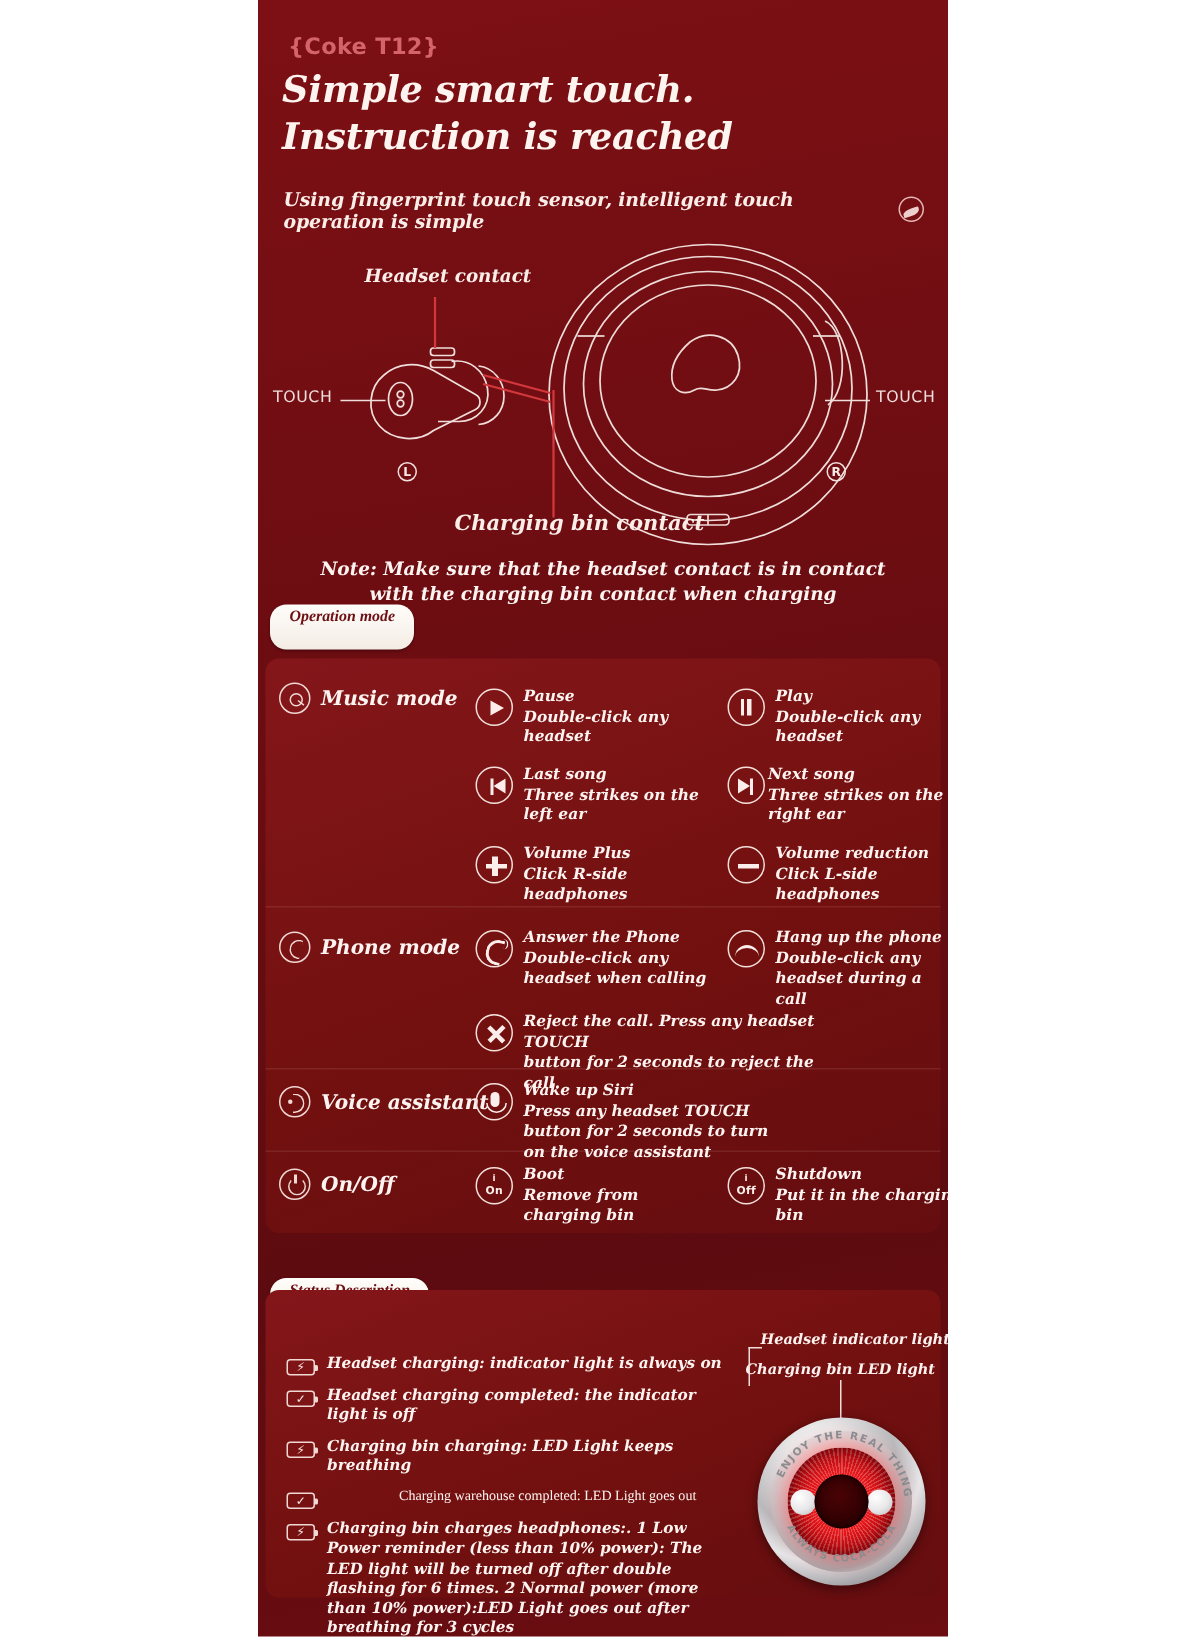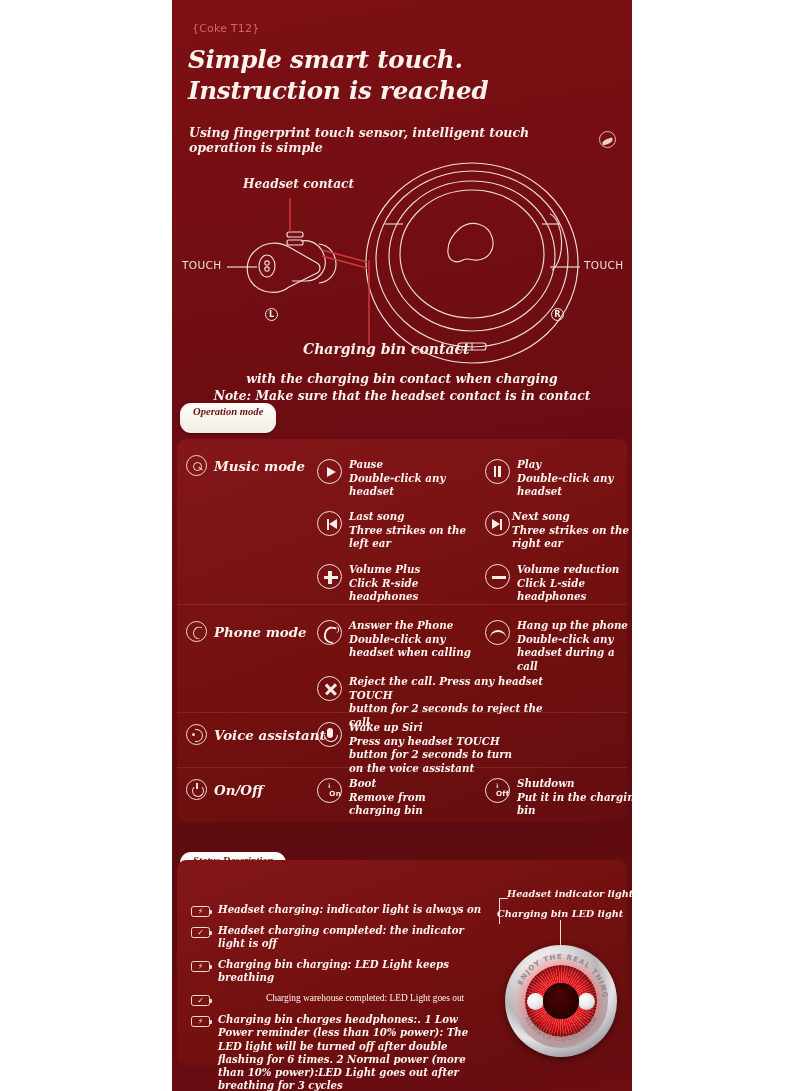--- a/index.html
+++ b/index.html
@@ -12,21 +12,21 @@
   .page {
     position: absolute; left: 172px; top: 0;
     width: 460px; height: 1091px;
     background: linear-gradient(170deg, #7d1014 0%, #6d0d12 35%, #5d0b10 75%, #6b0d11 100%);
     overflow: hidden;
   }
   
   .brand {
     position: absolute; left: 20px; top: 22px;
     font-family: "DejaVu Sans", sans-serif;
-    font-weight: normal; font-size: 11px;
+    font-weight: bold; font-size: 15px;
     color: #d4636a; letter-spacing: .2px;
   }
   .headline {
     position: absolute; left: 16px; top: 44px; width: 420px;
     font-family: "DejaVu Serif", serif;
     font-style: italic; font-weight: bold;
     font-size: 24.5px; line-height: 1.28;
     color: #fdf3ef; letter-spacing: -.2px;
   }
   .subhead {
@@ -162,21 +162,21 @@
   .g-reject::before{transform:rotate(45deg);} .g-reject::after{transform:rotate(-45deg);}
   .g-mic::before{content:"";position:absolute;left:9.3px;top:4.6px;width:6px;height:10px;border-radius:3.5px;background:#fbeeea;}
   .g-mic::after{content:"";position:absolute;left:6.4px;top:11.6px;width:11.5px;height:6.5px;border:1.6px solid #fbeeea;border-top:none;border-radius:0 0 8px 8px;}
   .g-txt {
     position: absolute; inset: 0; color: #fbeeea;
     font-family: "DejaVu Sans", sans-serif; font-size: 5.6px;
     font-weight: bold; text-align: center; line-height: 1.15;
     padding-top: 4px; letter-spacing: .2px;
   }
   .g-txt b { display: block; font-size: 6px; font-weight: bold; }
-  .g-txt s { display: block; text-decoration: none; font-size: 7.2px; text-align: right; }
+  .g-txt s { display: block; text-decoration: none; font-size: 7.2px; }
 
   
   .st-list { position: absolute; left: 14px; top: 43px; width: 300px; }
   .st-item { display: flex; gap: 8px; margin-bottom: 7.5px; }
   .bat {
     width: 19px; height: 11px; border: 1.2px solid #f0d9d4; border-radius: 2.5px;
     flex: none; position: relative; margin-top: 2.5px;
   }
   .bat::after {
     content:""; position: absolute; right: -3.2px; top: 3px;
@@ -292,22 +292,22 @@
     </svg>
     <div class="d-label lbl-headset">Headset contact</div>
     <div class="d-label lbl-bin">Charging bin contact</div>
     <div class="d-label lbl-touch-l">TOUCH</div>
     <div class="d-label lbl-touch-r">TOUCH</div>
     <div class="lr-badge lr-l">L</div>
     <div class="lr-badge lr-r">R</div>
   </div>
 
   <div class="note">
+    <div>Note: Make sure that the headset contact is in contact</div>
     <div>with the charging bin contact when charging</div>
-    <div>Note: Make sure that the headset contact is in contact</div>
   </div>
 
   <div class="pill" id="pill-op">Operation mode</div>
 
   <div class="card" id="card-modes">
 
     <div class="mode-row" style="height:165px">
       <div class="mode-title">
         <span class="mt-ico ic-disc"></span>
         <span class="mt-txt">Music mode</span>

